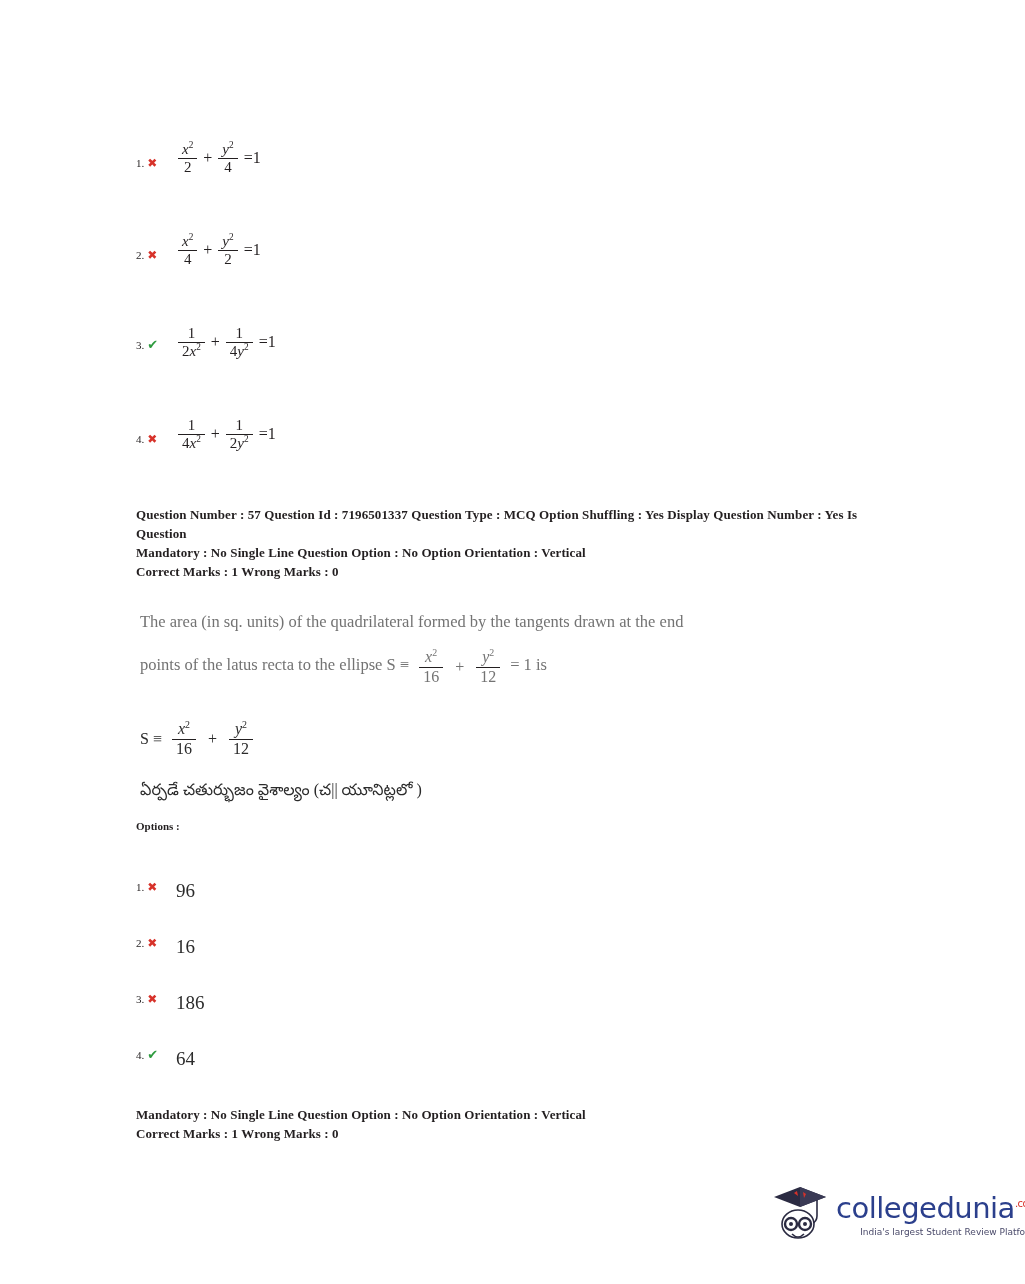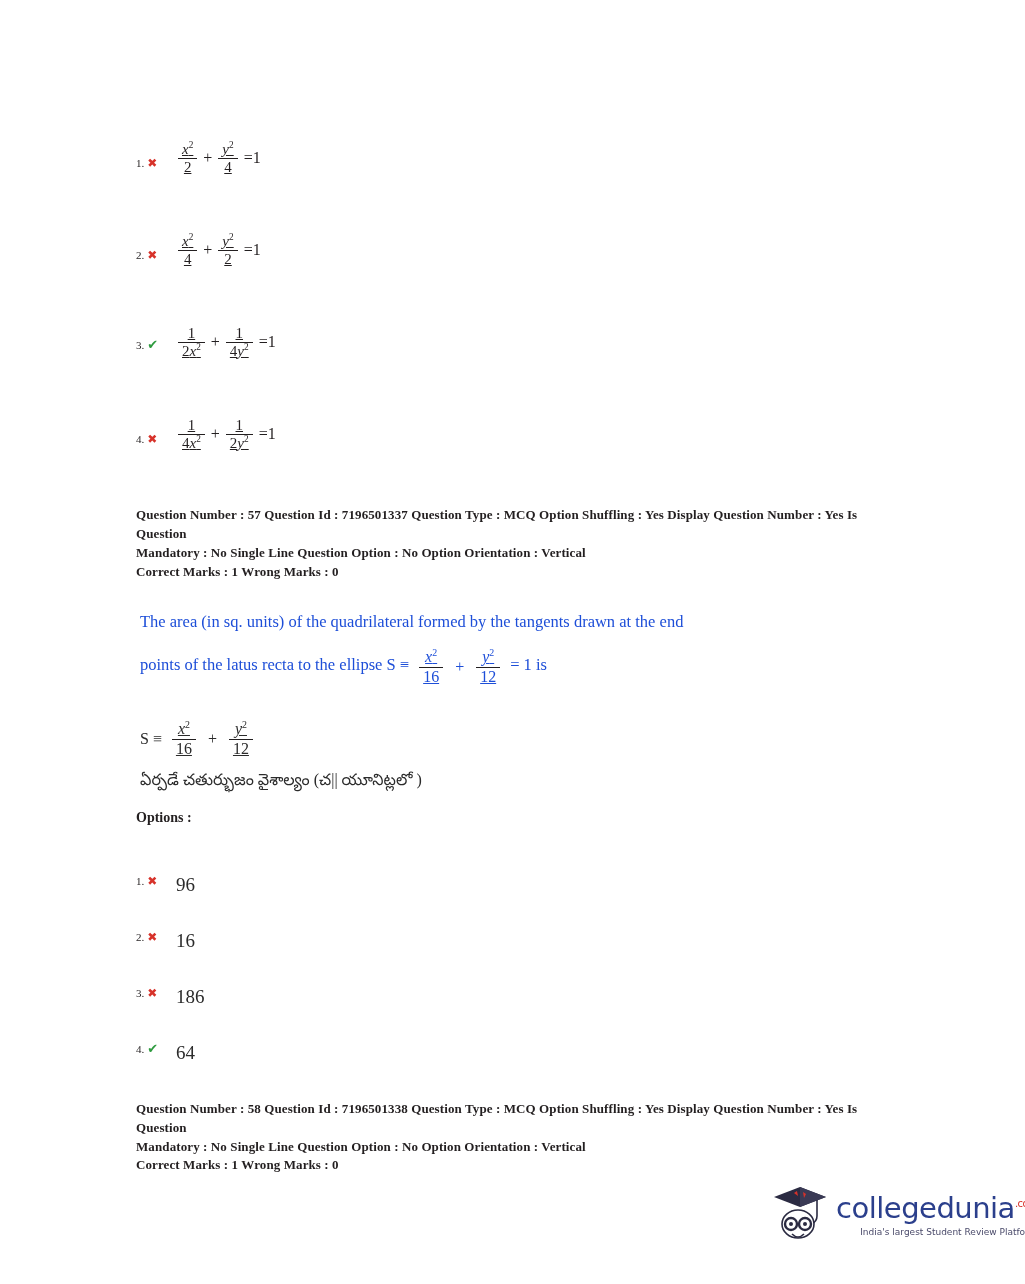--- a/index.html
+++ b/index.html
@@ -75,21 +75,20 @@
     display: inline-flex;
     flex-direction: column;
     align-items: center;
     vertical-align: middle;
     margin: 0 2px;
   }
   .frac .num, .frac .den {
     padding: 0 4px;
     font-size: 15px;
     line-height: 1.15;
-    text-decoration: underline;
   }
   .frac .bar {
     width: 100%;
     height: 1px;
     background: #231f20;
   }
   .it { font-style: italic; font-family: "Liberation Serif", serif; }
   sup.sup {
     font-size: 0.62em;
     vertical-align: super;
@@ -107,34 +106,34 @@
     color: #231f20;
   }
   .meta div { letter-spacing: 0.1px; }
 
   
   .qtext-en {
     margin-left: 140px;
     width: 790px;
     font-size: 16.5px;
     line-height: 2.0;
-    color: #1d4ed8;
+    color: #737373;
   }
   .qtext-te {
     margin-left: 140px;
     width: 800px;
     font-size: 16px;
     line-height: 2.0;
     color: #2b2b2b;
     font-family: "Liberation Serif", serif;
   }
   .options-label {
     margin-left: 136px;
     font-weight: bold;
-    font-size: 14px;
+    font-size: 11px;
     color: #231f20;
   }
 
   .simple-opt-body {
     margin-left: 176px;
     font-size: 19px;
     color: #2b2b2b;
   }
 
   
@@ -314,21 +313,21 @@
           <span class="den" style="font-size:16px">16</span>
         </span>
         <span class="op" style="margin:0 10px">+</span>
         <span class="frac">
           <span class="num" style="font-size:16px"><span class="it">y</span><sup class="sup">2</sup></span>
           <span class="bar"></span>
           <span class="den" style="font-size:16px">12</span>
         </span>
       </span>
     </div>
-    <div style="margin-top:6px;">ఏర్పడే చతుర్భుజం వైశాల్యం (చ|| యూనిట్లలో )</div>
+    <div style="margin-top:16px;">ఏర్పడే చతుర్భుజం వైశాల్యం (చ|| యూనిట్లలో )</div>
   </div>
 
   <div style="height:14px"></div>
   <div class="options-label">Options :</div>
 
   <div style="height:14px"></div>
   <div>
 
     <div class="option-row" style="min-height:56px">
       <div class="opt-marker" style="bottom:8px">
@@ -355,21 +354,20 @@
       <div class="opt-marker" style="bottom:8px">
         <span class="num">4.</span><span class="right">✔</span>
       </div>
       <div class="simple-opt-body">64</div>
     </div>
 
   </div>
 
   <div style="height:36px"></div>
   <div class="meta">
-    <div>Question Number : 58 Question Id : 7196501338 Question Type : MCQ Option Shuffling : Yes Display Question Number : Yes Is Question</div>
     <div>Mandatory : No Single Line Question Option : No Option Orientation : Vertical</div>
     <div>Correct Marks : 1 Wrong Marks : 0</div>
   </div>
 
   <div class="footer">
     <div class="logo-mark">
       <svg width="60" height="66" viewBox="0 0 60 66">
 
         <polygon points="4,17 30,7 56,17 30,27" fill="#2b2b42"></polygon>
         <polygon points="30,7 56,17 30,27" fill="#3a3a55"></polygon>

